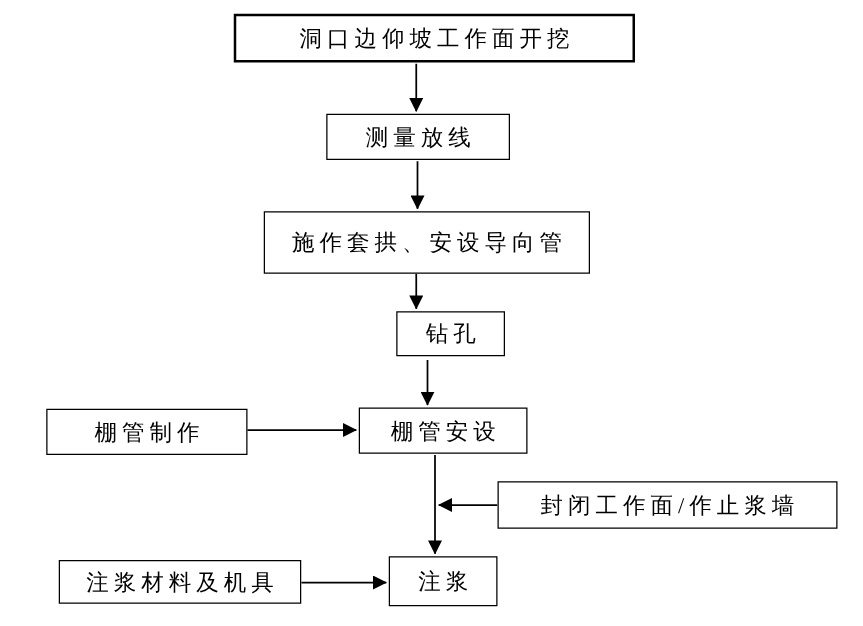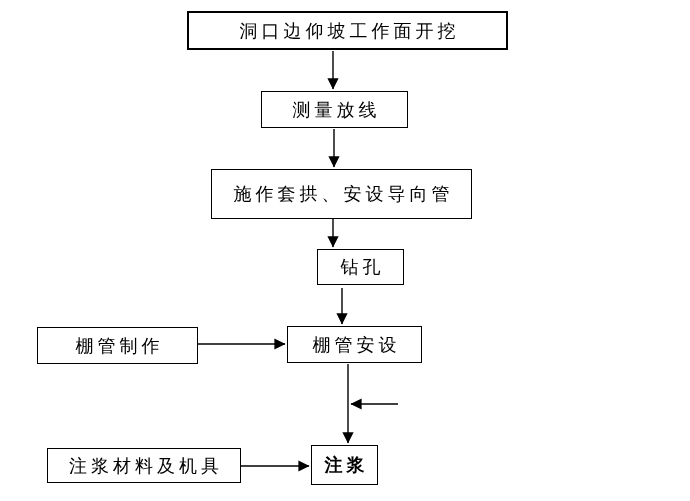--- a/index.html
+++ b/index.html
@@ -46,21 +46,21 @@
   }
   
   .node-excavation      { left: 187px; top: 11px;  width: 321px; height: 39px; border-width: 2px; }
   .node-survey          { left: 261px; top: 91px;  width: 147px; height: 37px; }
   .node-arch            { left: 211px; top: 169px; width: 261px; height: 50px; }
   .node-drill           { left: 297px; top: 249px; width: 87px;  height: 36px; margin-left: 20px; }
   .node-pipe-make       { left: 37px;  top: 327px; width: 161px; height: 37px; }
   .node-pipe-install    { left: 287px; top: 326px; width: 135px; height: 37px; }
   .node-seal            { left: 398px; top: 385px; width: 272px; height: 38px; }
   .node-grout-supplies  { left: 47px;  top: 448px; width: 194px; height: 35px; }
-  .node-grout           { left: 311px; top: 445px; width: 67px;  height: 40px; font-weight: bold; }
+  .node-grout           { left: 311px; top: 445px; width: 87px;  height: 40px; }
 </style>
 </head>
 <body>
 
 <div class="canvas">
 
   <svg class="connectors" viewBox="0 0 690 501" xmlns="http://www.w3.org/2000/svg">
     <defs>
       <marker id="arrow" viewBox="0 0 10 10" refX="9.5" refY="5" markerWidth="8" markerHeight="8" orient="auto-start-reverse">
         <path class="arrowhead" d="M 0 0 L 10 5 L 0 10 z"></path>
@@ -93,20 +93,23 @@
   </div>
 
   <div class="node node-pipe-make">
     <span>棚管制作</span>
   </div>
 
   <div class="node node-pipe-install">
     <span>棚管安设</span>
   </div>
 
+  <div class="node node-seal">
+    <span>封闭工作面/作止浆墙</span>
+  </div>
 
   <div class="node node-grout-supplies">
     <span>注浆材料及机具</span>
   </div>
 
   <div class="node node-grout">
     <span>注浆</span>
   </div>
 
 </div>

